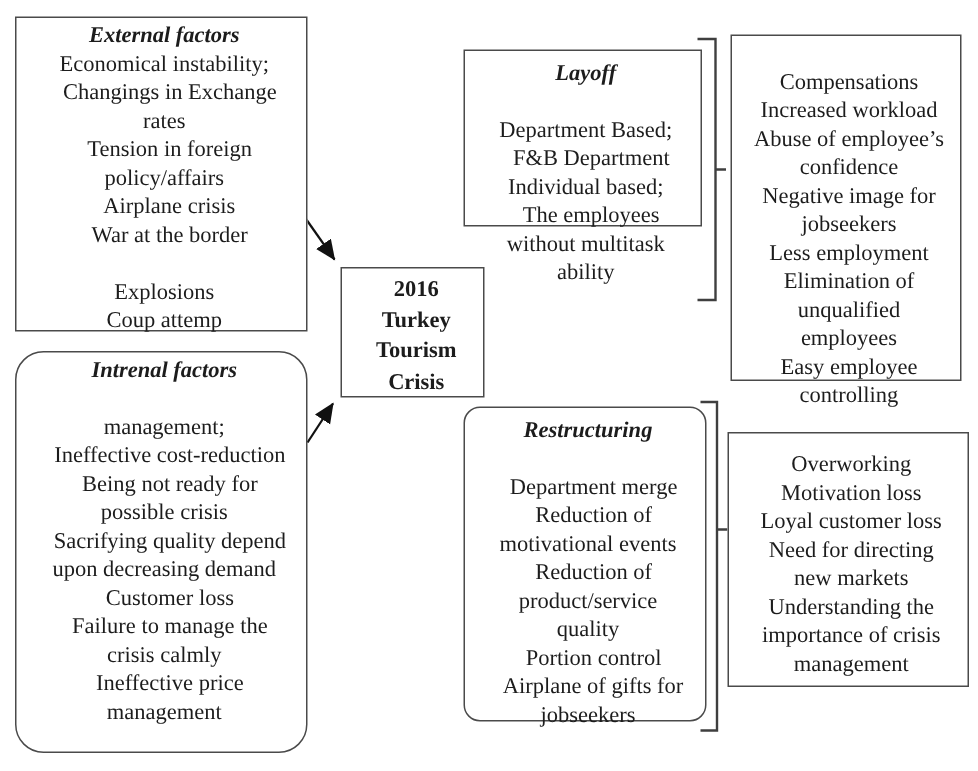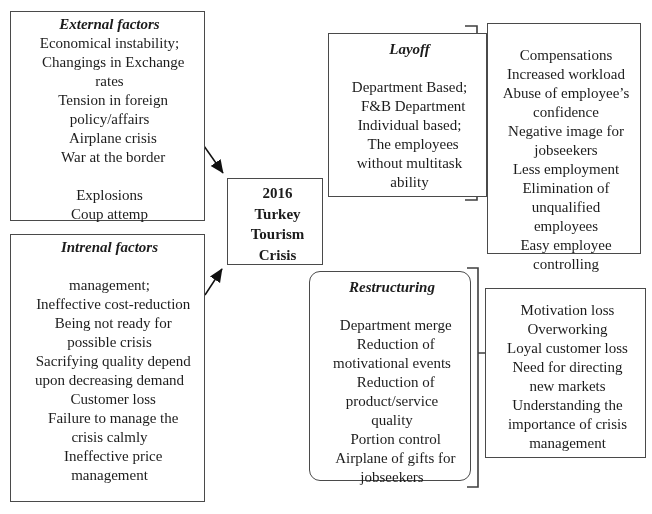--- a/index.html
+++ b/index.html
@@ -18,23 +18,23 @@
     border: 1.5px solid #4a4a4a;
     background: #ffffff;
     font-size: 15px;
     line-height: 19px;
     padding: 3px 3px 0 7px;
     text-align: center;
   }
   .line { white-space: pre; }
   .title { font-weight: bold; font-style: italic; }
   #external        { left: 10px;  top: 11px;  width: 195px; height: 210px; }
-  #internal        { left: 10px;  top: 234px; width: 195px; height: 268px; }
+  #internal        { left: 10px;  top: 234px; width: 195px; height: 268px; border-radius: 19px; }
   #crisis          { left: 227px; top: 178px; width: 96px;  height: 87px; line-height: 20.5px; padding-top: 4px; padding-left: 8px; font-weight: bold; }
-  #layoff          { left: 309px; top: 33px;  width: 159px; height: 164px; padding-top: 6px; margin-left: 19px; }
+  #layoff          { left: 309px; top: 33px;  width: 159px; height: 118px; padding-top: 6px; }
   #restructuring   { left: 309px; top: 271px; width: 162px; height: 210px; padding-top: 6px; border-radius: 11px; }
   #layoffOut       { left: 487px; top: 23px;  width: 154px; height: 231px; padding-top: 22px; }
   #restructOut     { left: 485px; top: 288px; width: 161px; height: 170px; padding-top: 12px; }
   svg.overlay { position: absolute; left: 0; top: 0; pointer-events: none; }
 </style>
 </head>
 <body>
 
 <div class="canvas">
 
@@ -134,22 +134,22 @@
         <div class="line">Elimination of</div>
         <div class="line">unqualified</div>
         <div class="line">employees</div>
         <div class="line">Easy employee</div>
         <div class="line">controlling</div>
       </div>
   </div>
 
   <div class="box" id="restructOut">
     <div>
+        <div class="line">Overworking</div>
         <div class="line">Motivation loss</div>
-        <div class="line">Overworking</div>
         <div class="line">Loyal customer loss</div>
         <div class="line">Need for directing</div>
         <div class="line">new markets</div>
         <div class="line">Understanding the</div>
         <div class="line">importance of crisis</div>
         <div class="line">management</div>
       </div>
   </div>
 
 </div>

